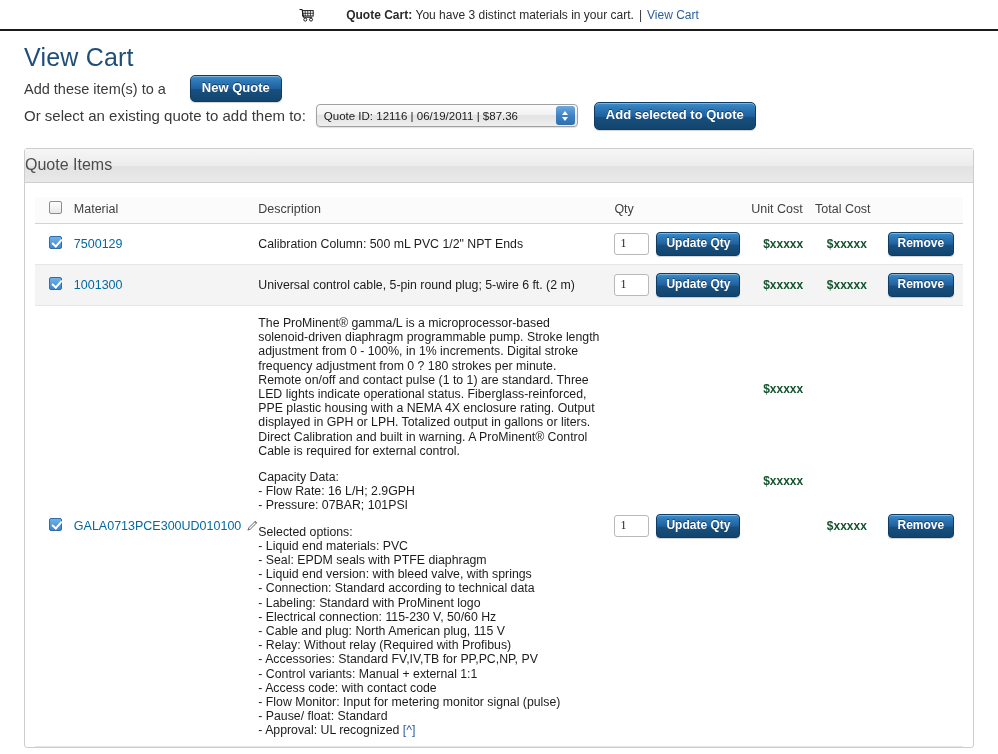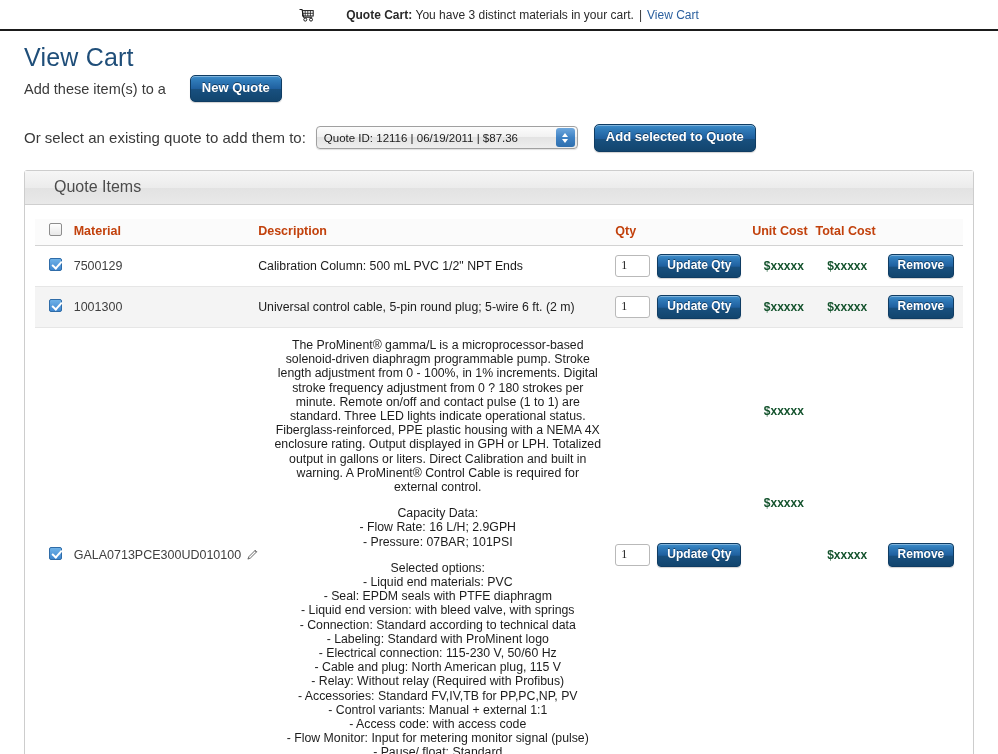--- a/index.html
+++ b/index.html
@@ -73,21 +73,20 @@
     text-shadow: 0 -1px 0 rgba(0,0,0,.45);
     box-shadow: inset 0 1px 0 rgba(255,255,255,.35), 0 1px 1px rgba(0,0,0,.18);
     line-height: 1.1;
     white-space: nowrap;
   }
   .btn-blue.sm { font-size: 12px; padding: 4px 9px 5px 9px; border-radius: 4px; }
 
   .select-row {
     display: flex;
     align-items: center;
-    margin-top: 22px;
     font-size: 15px;
     color: #3a3a3a;
   }
   .select-row .lbl { margin-right: 10px; }
 
   .aqua-select {
     position: relative;
     width: 262px;
     height: 23px;
     border: 1px solid #a0a0a0;
@@ -129,39 +128,39 @@
   .panel {
     margin: 18px 0 0 0;
     border: 1px solid #cdcdcd;
     border-radius: 3px;
     background: #fff;
   }
   .panel-head {
     height: 34px;
     display: flex;
     align-items: center;
-    padding: 0 29px;
+    padding: 0 0;
     font-size: 16px;
     color: #4c4c4c;
     background: linear-gradient(to bottom, #f6f6f6 0%, #ececec 50%, #e2e2e2 51%, #e9e9e9 100%);
     border-bottom: 1px solid #cfcfcf;
   }
   .panel-body { padding: 14px 10px 0 10px; }
 
   
   table.items {
     width: 100%;
     border-collapse: collapse;
     font-size: 12.5px;
   }
   table.items thead th {
     text-align: left;
     font-size: 12.5px;
-    font-weight: bold;
-    color: #c2410c;
+    font-weight: normal;
+    color: #404040;
     padding: 4px 0 6px 0;
     border-bottom: 1px solid #d3d3d3;
     background: #fbfbfb;
     vertical-align: middle;
   }
   table.items tbody td {
     padding: 8px 0;
     vertical-align: middle;
     border-bottom: 1px solid #e6e6e6;
   }
@@ -192,25 +191,25 @@
   .cb.on::after {
     content: "";
     position: absolute;
     left: 3.5px; top: 0.5px;
     width: 4px; height: 8px;
     border: solid #fff;
     border-width: 0 2px 2px 0;
     transform: rotate(42deg);
   }
 
-  .mat-cell { display: flex; align-items: center; gap: 6px; font-size: 12.5px; color: #404040; }
+  .mat-cell { display: flex; align-items: center; gap: 6px; font-size: 12.5px; color: #0369a1; }
   .pencil { width: 11px; height: 11px; display: inline-block; color: #6b6b6b; }
 
   .desc-text { font-size: 12.3px; color: #1c1c1c; line-height: 14.2px; }
-  .desc-text p { margin: 0 0 12px 16px; text-align: center; }
+  .desc-text p { margin: 0 0 12px 0; }
   .desc-text p:last-child { margin-bottom: 0; }
   .opt-line { white-space: nowrap; }
 
   .qty-wrap { display: flex; align-items: center; gap: 7px; }
   .qty-input {
     width: 35px; height: 22px;
     border: 1px solid #b9b9b9;
     border-radius: 3px;
     font-size: 12px;
     padding: 0 5px;
@@ -367,21 +366,21 @@
                   <span class="opt-line">- Liquid end materials: PVC</span><br>
                   <span class="opt-line">- Seal: EPDM seals with PTFE diaphragm</span><br>
                   <span class="opt-line">- Liquid end version: with bleed valve, with springs</span><br>
                   <span class="opt-line">- Connection: Standard according to technical data</span><br>
                   <span class="opt-line">- Labeling: Standard with ProMinent logo</span><br>
                   <span class="opt-line">- Electrical connection: 115-230 V, 50/60 Hz</span><br>
                   <span class="opt-line">- Cable and plug: North American plug, 115 V</span><br>
                   <span class="opt-line">- Relay: Without relay (Required with Profibus)</span><br>
                   <span class="opt-line">- Accessories: Standard FV,IV,TB for PP,PC,NP, PV</span><br>
                   <span class="opt-line">- Control variants: Manual + external 1:1</span><br>
-                  <span class="opt-line">- Access code: with access code</span><br>
+                  <span class="opt-line">- Access code: with contact code</span><br>
                   <span class="opt-line">- Flow Monitor: Input for metering monitor signal (pulse)</span><br>
                   <span class="opt-line">- Pause/ float: Standard</span><br>
                   <span class="opt-line">- Approval: UL recognized</span>
                   <a class="approval-link" href="#">[^]</a>
                 </p>
               </div>
             </td>
             <td class="c-qty" style="vertical-align:middle">
               <div class="qty-wrap">
                 <input class="qty-input" type="text" value="1" style="">

